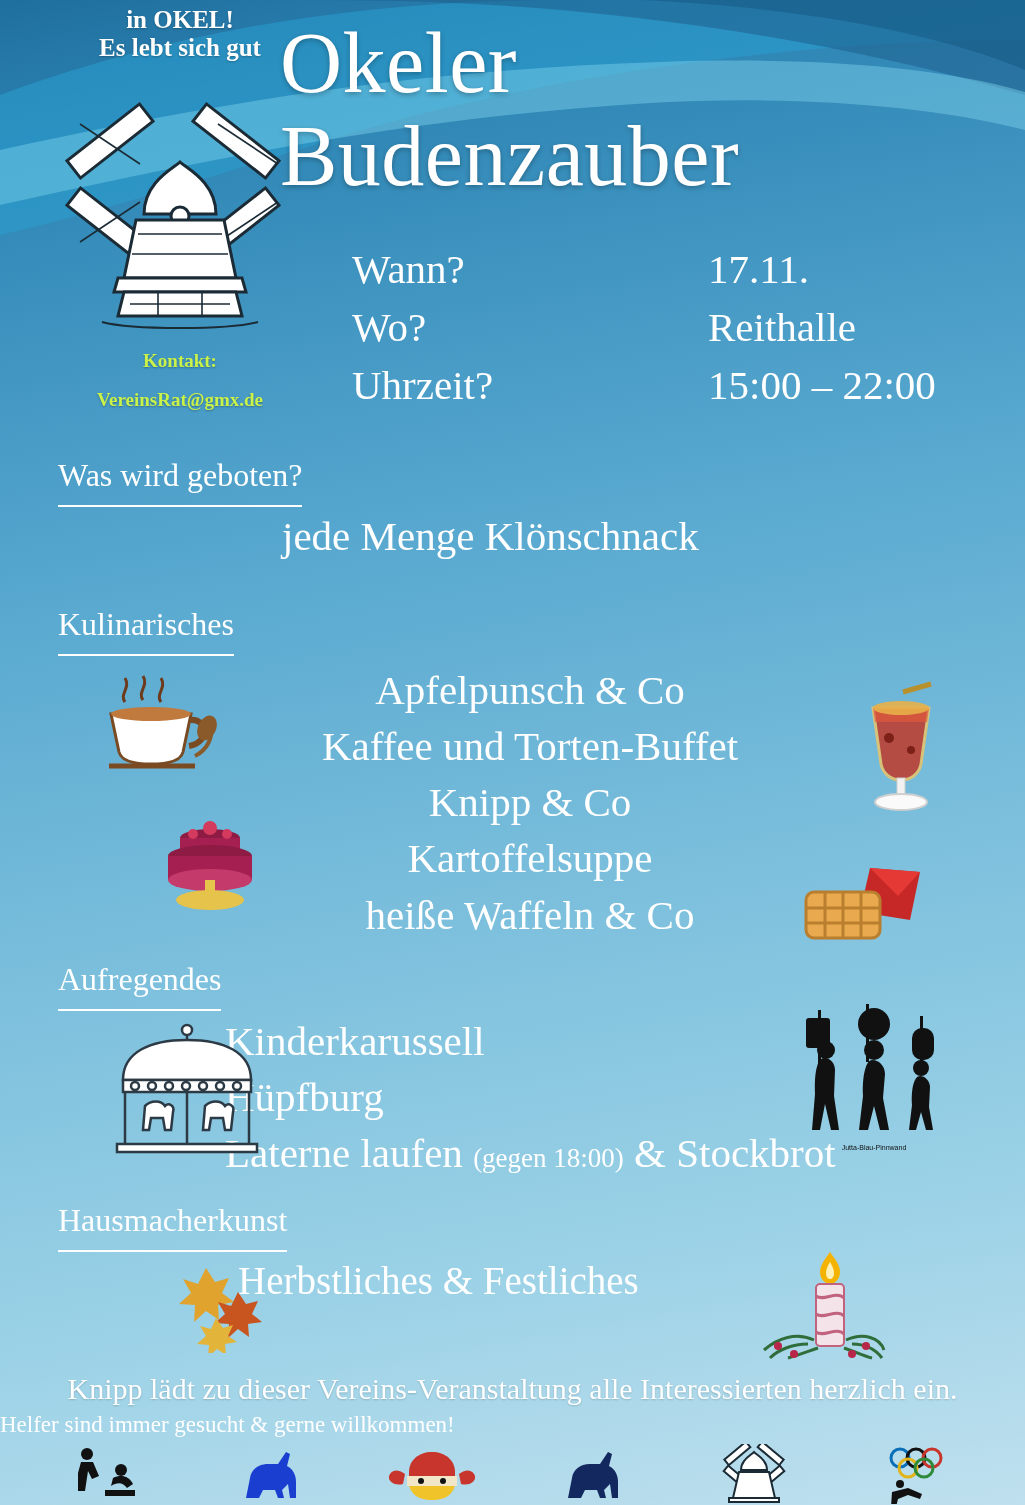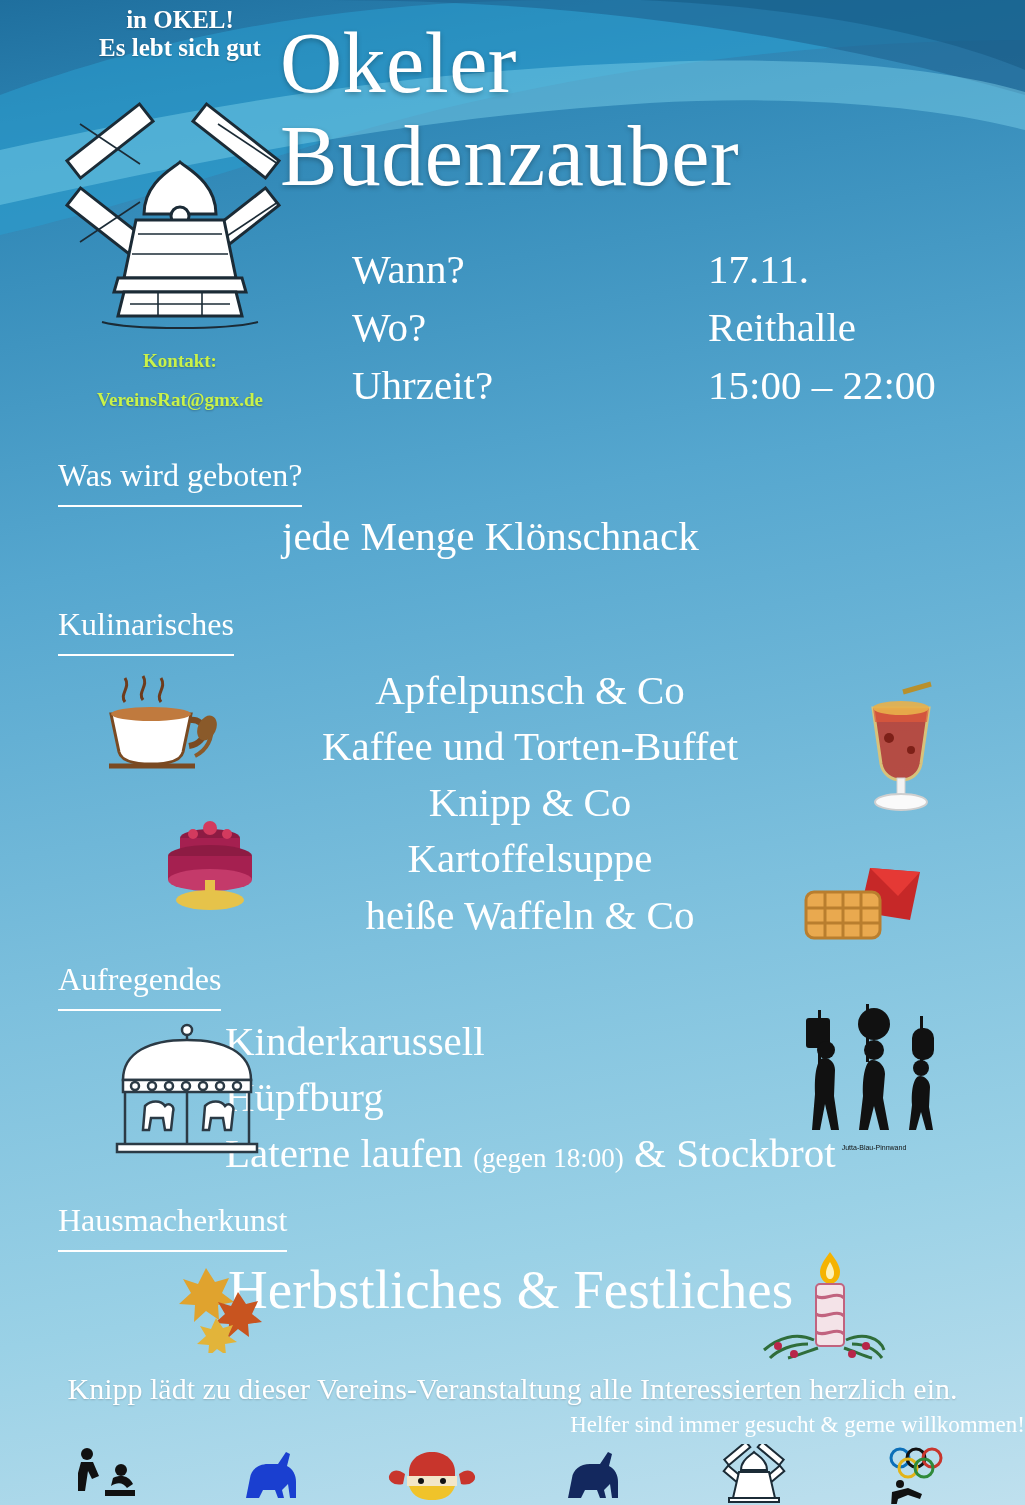--- a/index.html
+++ b/index.html
@@ -139,43 +139,43 @@
     width: 700px;
     color: #ffffff;
     font-size: 41px;
     line-height: 1.37;
   }
   .small-inline { font-size: 27px; }
 
   .sec-craft { position: absolute; left: 58px; top: 1203px; }
   .craft-text {
     position: absolute;
-    left: 228px;
+    left: 238px;
     top: 1258px;
     color: #ffffff;
-    font-size: 55px;
+    font-size: 39px;
   }
 
   
   .footer-main {
     position: absolute;
     left: 0;
     top: 1372px;
     width: 1025px;
     text-align: center;
     color: #ffffff;
     font-size: 30px;
     text-shadow: 0 1px 2px rgba(0,0,0,.18);
   }
   .footer-sub {
     position: absolute;
     left: 0;
     top: 1412px;
     width: 1025px;
-    text-align: right;
+    text-align: left;
     color: #ffffff;
     font-size: 23px;
   }
   .footer-icons {
     position: absolute;
     left: 0;
     top: 1442px;
     width: 1025px;
     height: 63px;
     display: flex;

